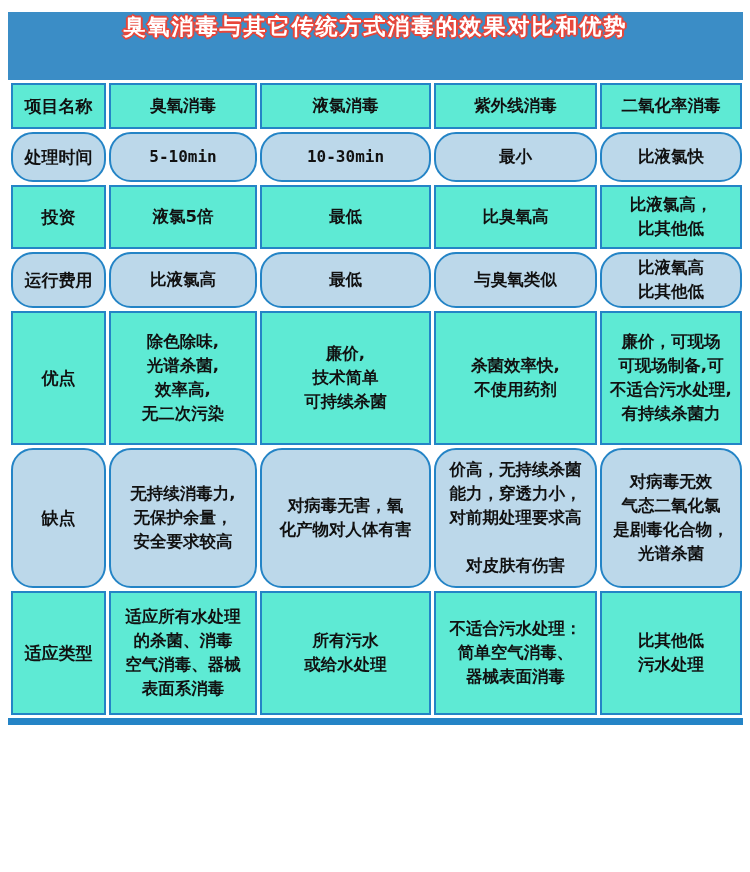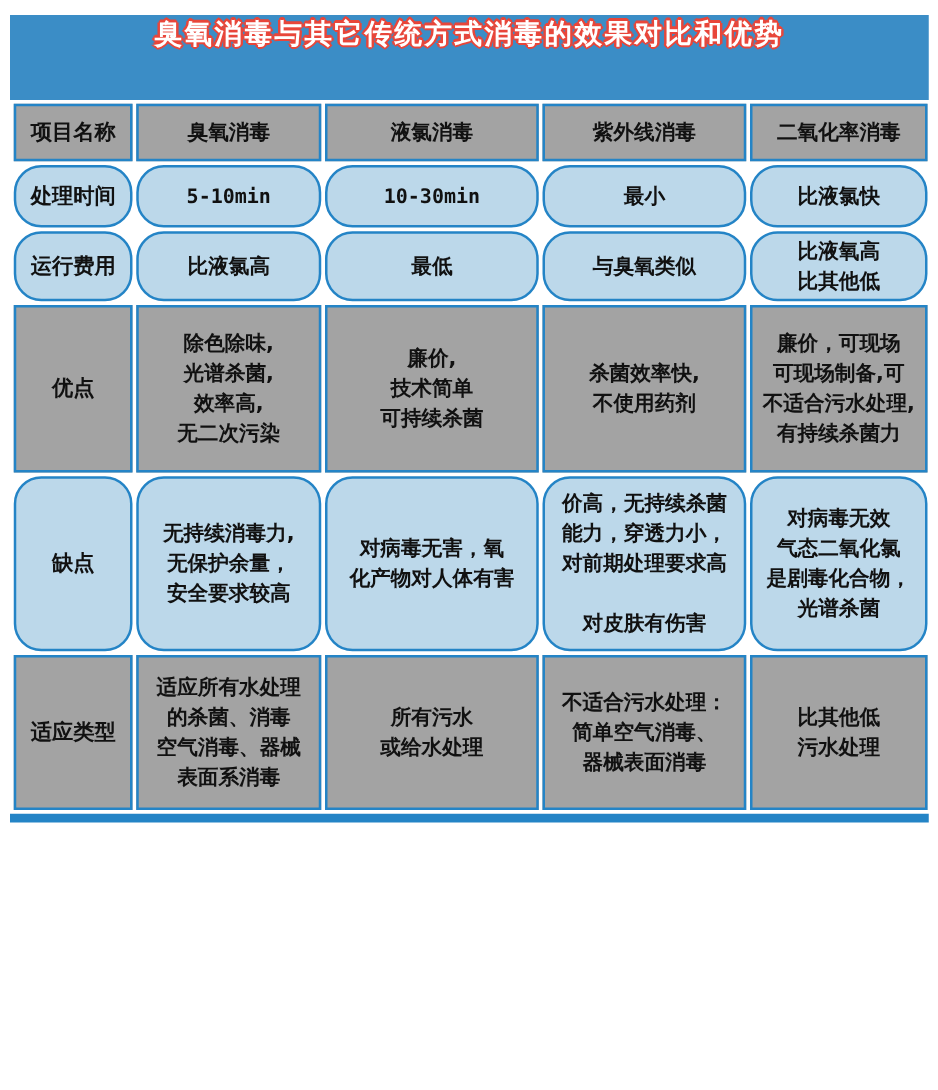--- a/index.html
+++ b/index.html
@@ -38,21 +38,21 @@
     table-layout:fixed;
     margin:0 auto;
   }
   col.c0{width:95px;}
   col.c1{width:148px;}
   col.c2{width:171px;}
   col.c3{width:163px;}
   col.c4{width:142px;}
   .cmp th,.cmp td{
     border:2px solid var(--border-blue);
-    background:#a3a3a3;
+    background:#5eead4;
     text-align:center;
     vertical-align:middle;
     font-weight:bold;
     font-size:16.5px;
     line-height:1.45;
     white-space:pre-line;
     padding:2px 4px;
     color:var(--cell-text);
   }
   .cmp tr.alt th,.cmp tr.alt td{background:var(--cell-alt-blue);border-radius:22px;}
@@ -99,20 +99,28 @@
         <th>二氧化率消毒</th>
       </tr>
     </thead>
     <tbody>
       <tr class="r0 alt">
         <th class="label">处理时间</th>
         <td class="mono">5-10min</td>
         <td class="mono">10-30min</td>
         <td>最小</td>
         <td>比液氯快</td>
+      </tr>
+      <tr class="r1">
+        <th class="label">投资</th>
+        <td>液氯5倍</td>
+        <td>最低</td>
+        <td>比臭氧高</td>
+        <td>比液氯高，
+比其他低</td>
       </tr>
       <tr class="r4 alt">
         <th class="label">运行费用</th>
         <td>比液氯高</td>
         <td>最低</td>
         <td>与臭氧类似</td>
         <td>比液氧高
 比其他低</td>
       </tr>
       <tr class="r5">

